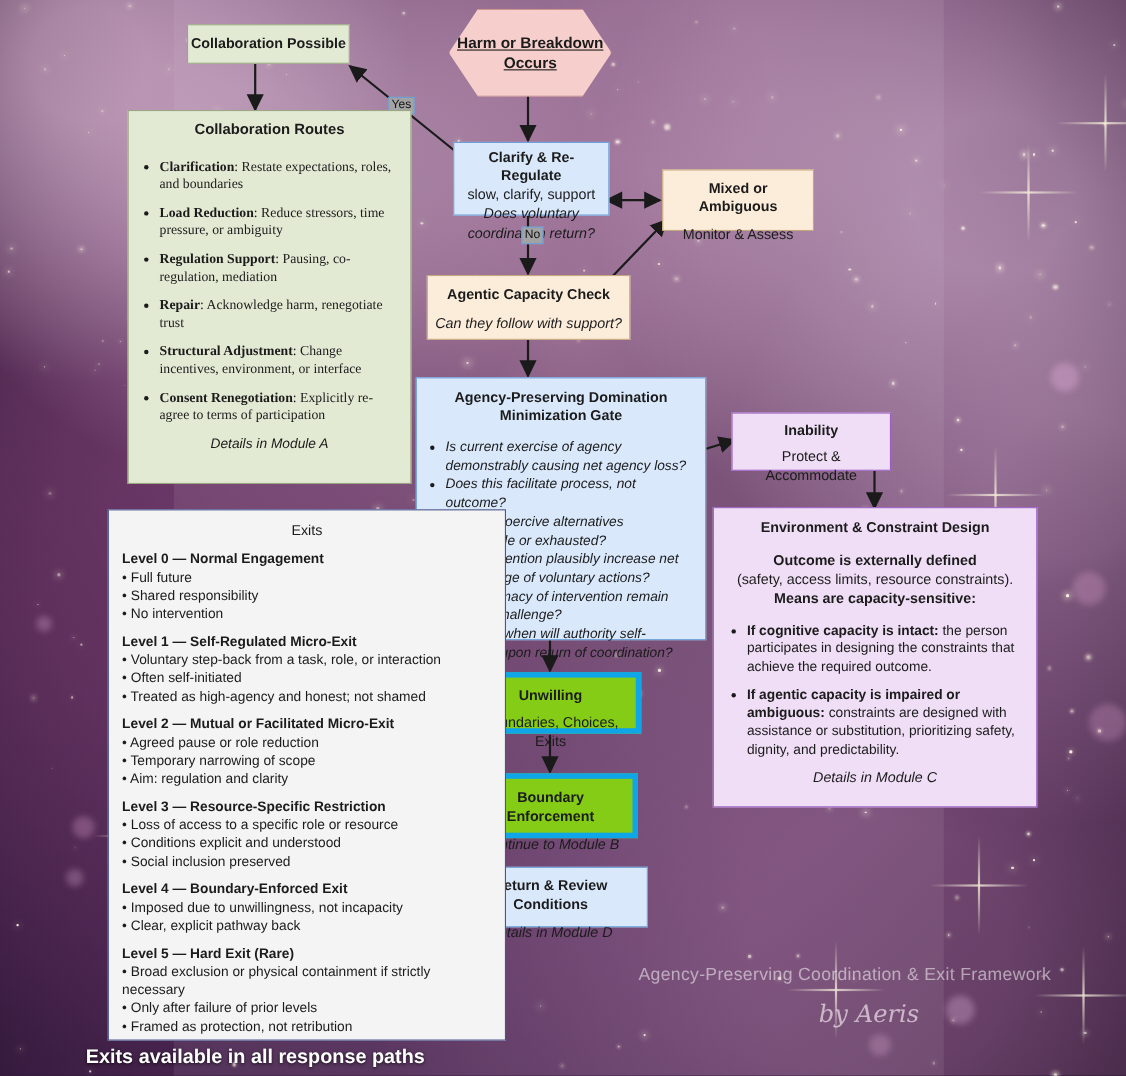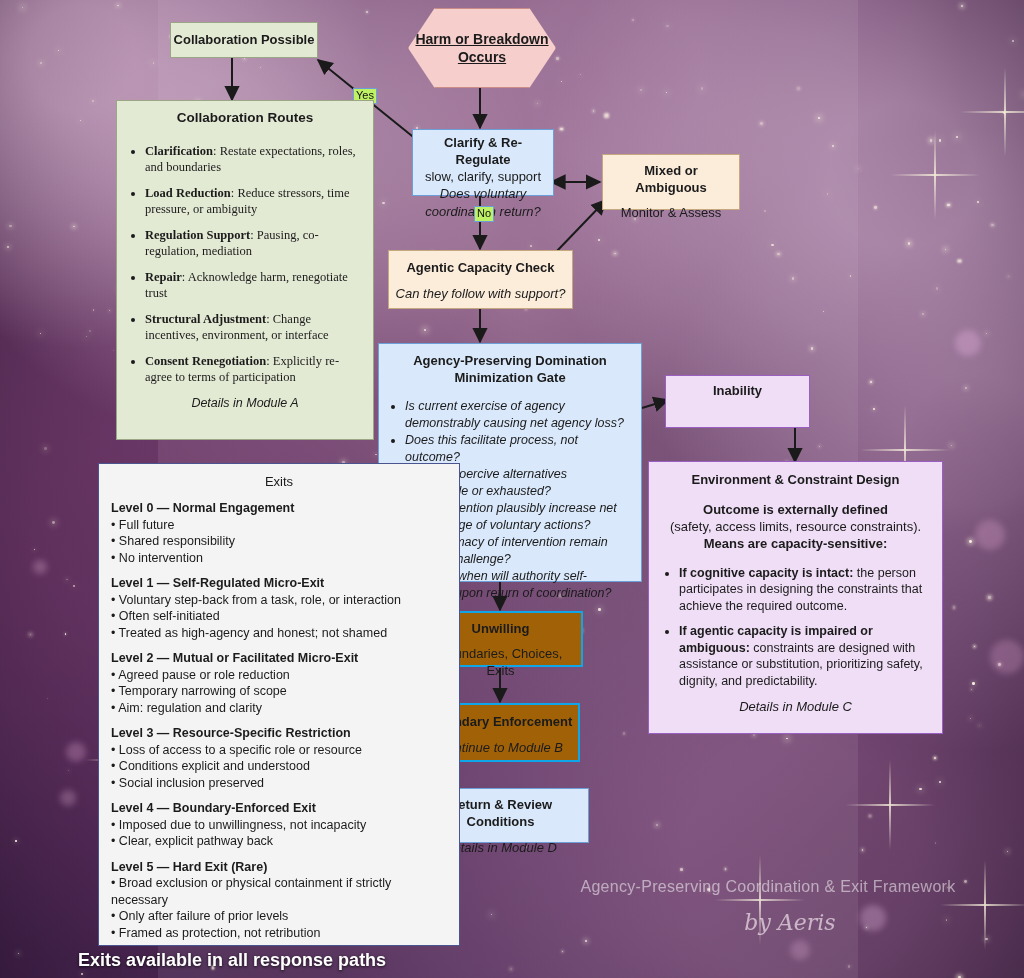--- a/index.html
+++ b/index.html
@@ -48,42 +48,42 @@
   .node{
     position:absolute;box-sizing:border-box;
     font-size:13px;color:#1b1b1b;line-height:1.32;
     text-align:center;
   }
   .node .ttl{font-weight:bold;}
   .ital{font-style:italic;}
 
   .n-green{background:#e3ead4;border:1px solid #9aa684;}
   .n-blue {background:#d9e8fb;border:1px solid #6c9fd8;}
-  .n-pink {background:#a16207;border:2px solid #0ea5e9;text-align:center;}
+  .n-pink {background:#84cc16;border:5px solid #0ea5e9;text-align:center;}
   .n-peach{background:#fceddb;border:1px solid #c6a87e;}
   .n-lav  {background:#efdef6;border:1px solid #9b5fc4;}
   .n-white{background:#f4f4f4;border:1px solid #4a5590;}
 
   .hex{
     position:absolute;background:#f6cfcc;
     border:1px solid #c98c86;
     clip-path:polygon(18% 0,82% 0,100% 50%,82% 100%,18% 100%,0 50%);
     display:flex;align-items:center;justify-content:center;
     text-align:center;font-weight:bold;font-size:14px;color:#1b1b1b;line-height:1.3;
   }
 
   ul.bul{margin:0;padding:0 4px 0 22px;text-align:left;list-style:disc;}
   ul.bul li{margin:0 0 9px 0;}
   ul.bul.tight li{margin:0 0 1px 0;}
   .dashlist{text-align:left;margin:0;}
   .dashlist .hd{font-weight:bold;margin-top:9px;}
   .dashlist .it{margin-left:0;}
 
   .edgelbl{
-    position:absolute;background:#bef264;border:1px solid #6c9fd8;
+    position:absolute;background:#a3a3a3;border:1px solid #6c9fd8;
     font-size:11px;padding:0 2px;color:#111;line-height:1.25;
   }
 
   svg.wires{position:absolute;left:0;top:0;width:1024px;height:978px;pointer-events:none;}
 
   #wm-title{
     position:absolute;left:568px;top:878px;width:400px;
     text-align:center;color:rgba(255,255,255,.52);font-size:16px;
     letter-spacing:.3px;
   }
@@ -449,20 +449,21 @@
     <div style="margin-top:8px;">Monitor &amp; Assess</div>
   </div>
 
   <div class="node n-peach" style="left:388px;top:250px;width:185px;height:59px;padding:8px 4px 0;">
     <div class="ttl">Agentic Capacity Check</div>
     <div class="ital" style="margin-top:9px;">Can they follow with support?</div>
   </div>
 
   <div class="node n-lav" style="left:665px;top:375px;width:145px;height:53px;padding:6px 4px 0;">
     <div class="ttl">Inability</div>
+    <div style="margin-top:7px;">Protect &amp; Accommodate</div>
   </div>
 
   <div class="node n-green" style="left:116px;top:100px;width:258px;height:340px;padding:8px 6px 0;">
     <div class="ttl" style="font-size:13.5px;">Collaboration Routes</div>
     <ul class="bul" id="routes-list" style="margin-top:16px;font-size:12.5px;font-family:Liberation Serif, serif;">
         <li><b>Clarification</b>: Restate expectations, roles, and boundaries</li>
         <li><b>Load Reduction</b>: Reduce stressors, time pressure, or ambiguity</li>
         <li><b>Regulation Support</b>: Pausing, co-regulation, mediation</li>
         <li><b>Repair</b>: Acknowledge harm, renegotiate trust</li>
         <li><b>Structural Adjustment</b>: Change incentives, environment, or interface</li>

